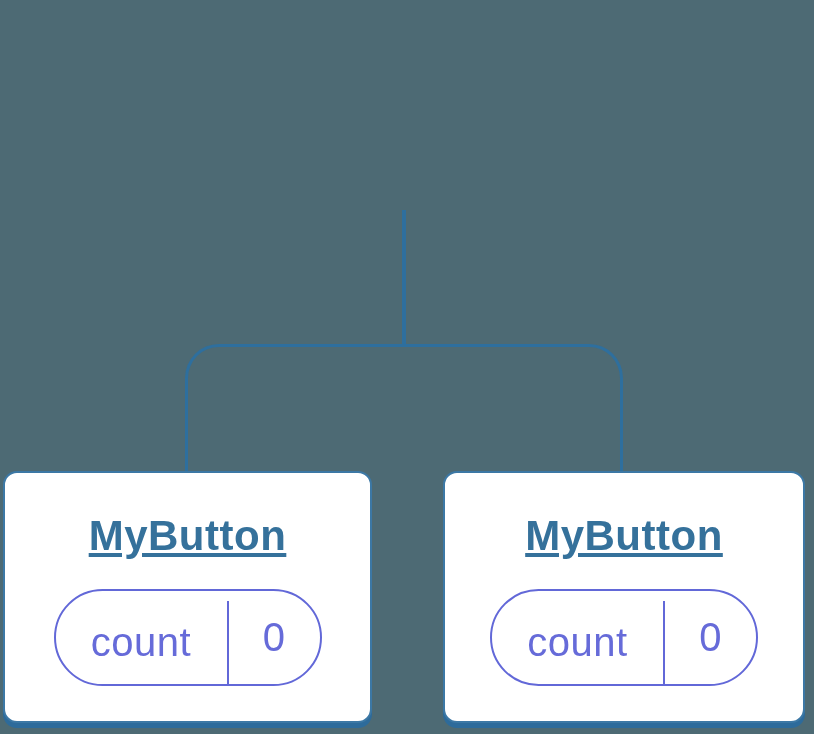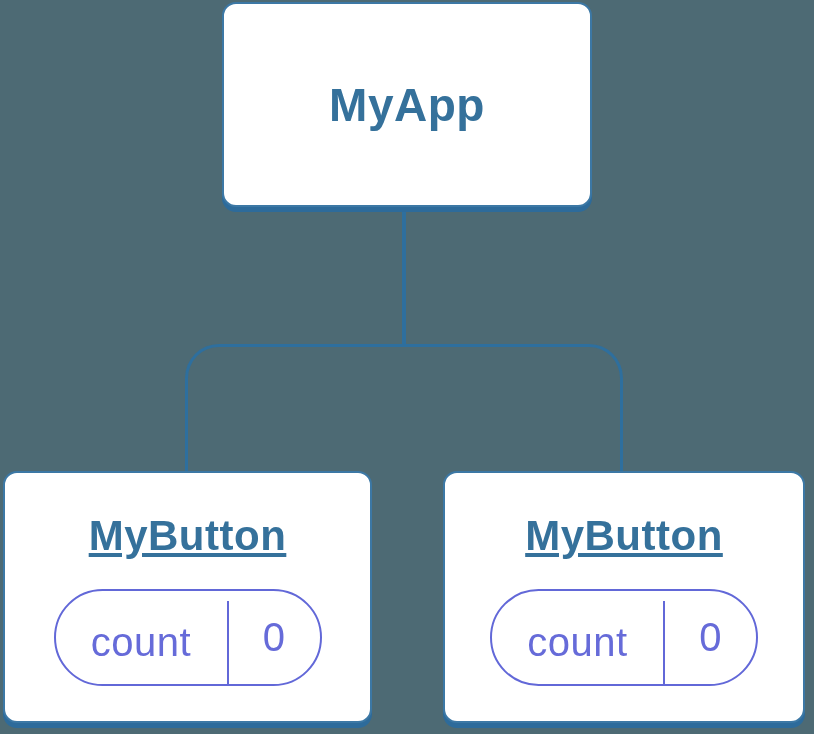--- a/index.html
+++ b/index.html
@@ -110,23 +110,20 @@
   }
 </style>
 </head>
 <body>
 
 <div class="canvas">
 
   <div class="stem"></div>
   <div class="bracket"></div>
 
-  <div class="node node-root">
-    <div class="node-title">MyApp</div>
-  </div>
 
   <div class="node node-child node-child-left">
     <div class="node-title">MyButton</div>
     <div class="pill">
       <div class="pill-name">
         <span class="pill-text">count</span>
       </div>
       <div class="pill-value">
         <span class="pill-text">0</span>
       </div>

